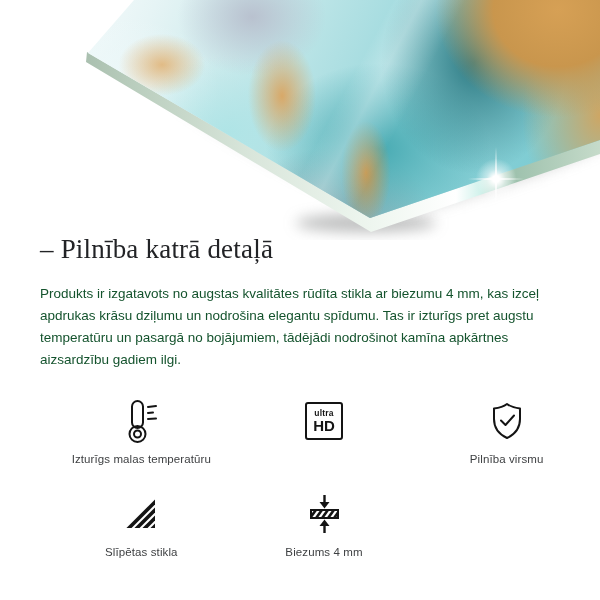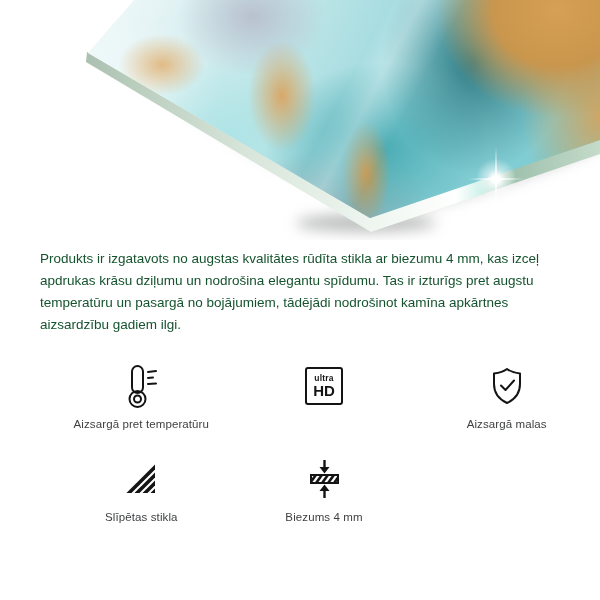--- a/index.html
+++ b/index.html
@@ -101,57 +101,58 @@
   <div class="glass-face"></div>
   <div class="sparkle">
     <div class="glow"></div>
       <div class="arm-h"></div>
       <div class="arm-v"></div>
   </div>
 </div>
 
 <div class="content">
   <h1>
+    <span>– Pilnība katrā detaļā</span>
   </h1>
 
   <p class="lead">Produkts ir izgatavots no augstas kvalitātes rūdīta stikla ar biezumu 4 mm, kas izceļ apdrukas krāsu dziļumu un nodrošina elegantu spīdumu. Tas ir izturīgs pret augstu temperatūru un pasargā no bojājumiem, tādējādi nodrošinot kamīna apkārtnes aizsardzību gadiem ilgi.</p>
 
   <div class="features">
 
     <div class="feature">
       <div class="icon-box">
         <svg class="ic" width="40" height="46" viewBox="0 0 40 46">
           <rect x="11" y="3" width="11" height="27" rx="5.5"></rect>
           <circle cx="16.5" cy="36" r="8"></circle>
           <circle cx="16.5" cy="36" r="3.5"></circle>
           <line x1="27" y1="9" x2="35" y2="8"></line>
           <line x1="27" y1="15" x2="32" y2="14.5"></line>
           <line x1="27" y1="21" x2="35" y2="20.5"></line>
         </svg>
       </div>
-      <div class="label">Aizsargā pret temperatūru</div>
+      <div class="label">Izturīgs malas temperatūru</div>
     </div>
 
     <div class="feature">
       <div class="icon-box">
         <div class="uhd-box">
           <div class="t1">ultra</div>
           <div class="t2">HD</div>
         </div>
       </div>
     </div>
 
     <div class="feature">
       <div class="icon-box">
         <svg class="ic" width="40" height="40" viewBox="0 0 40 40">
           <path d="M20 3 C24 6 29 7 33 7.5 V18 C33 27 27.5 33.5 20 37 C12.5 33.5 7 27 7 18 V7.5 C11 7 16 6 20 3 Z"></path>
           <path d="M14 19.5 L18.5 24 L27 14.5"></path>
         </svg>
       </div>
-      <div class="label">Aizsargā malas</div>
+      <div class="label">Pilnība virsmu</div>
     </div>
 
 
     <div class="feature">
       <div class="icon-box">
         <svg width="40" height="40" viewBox="0 0 40 40">
           <defs>
               <clipPath id="triClip">
                 <polygon points="4,34 34,4 34,34"></polygon>
               </clipPath>

